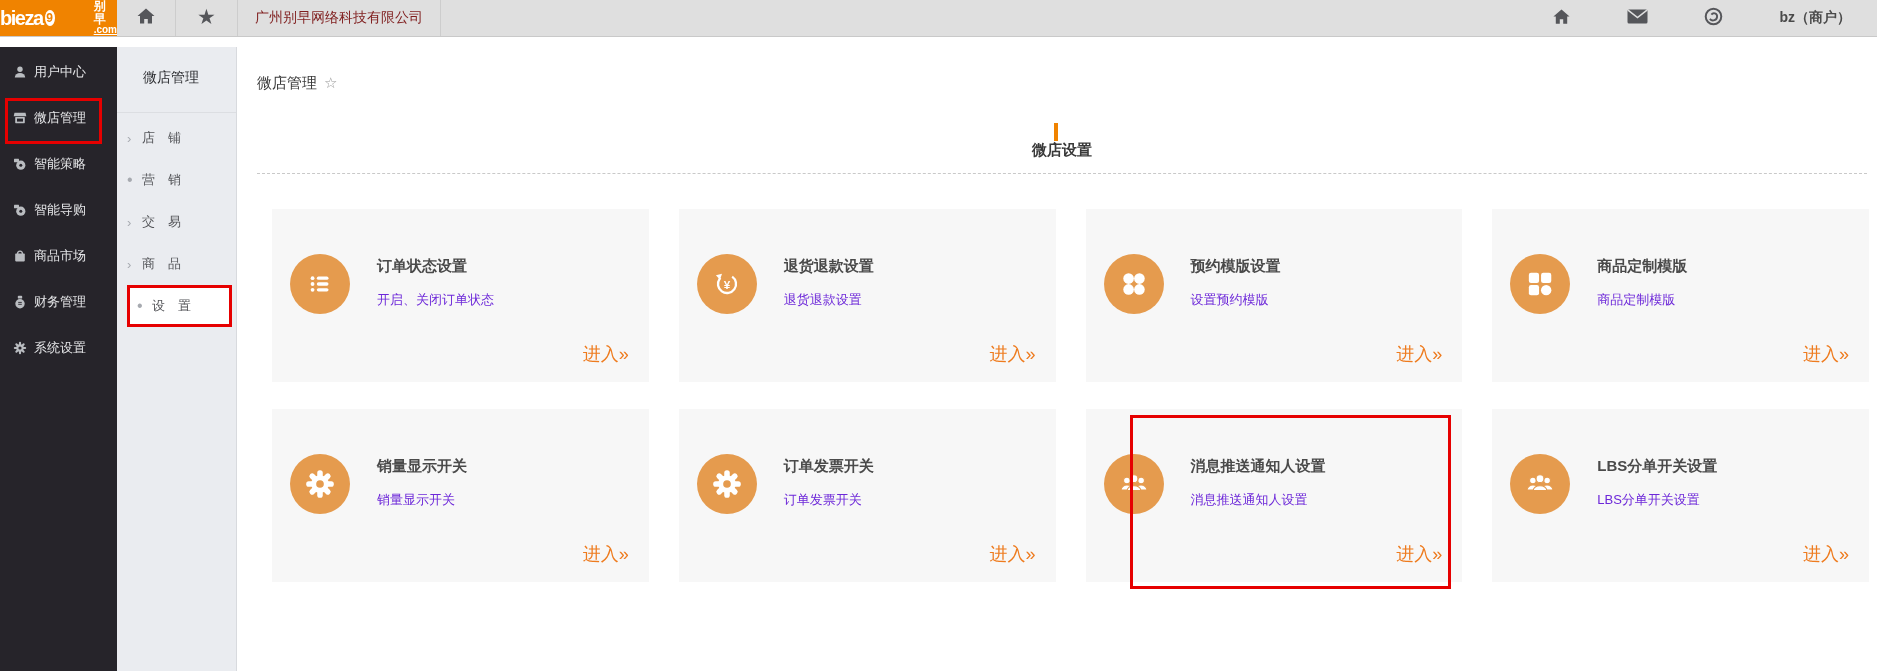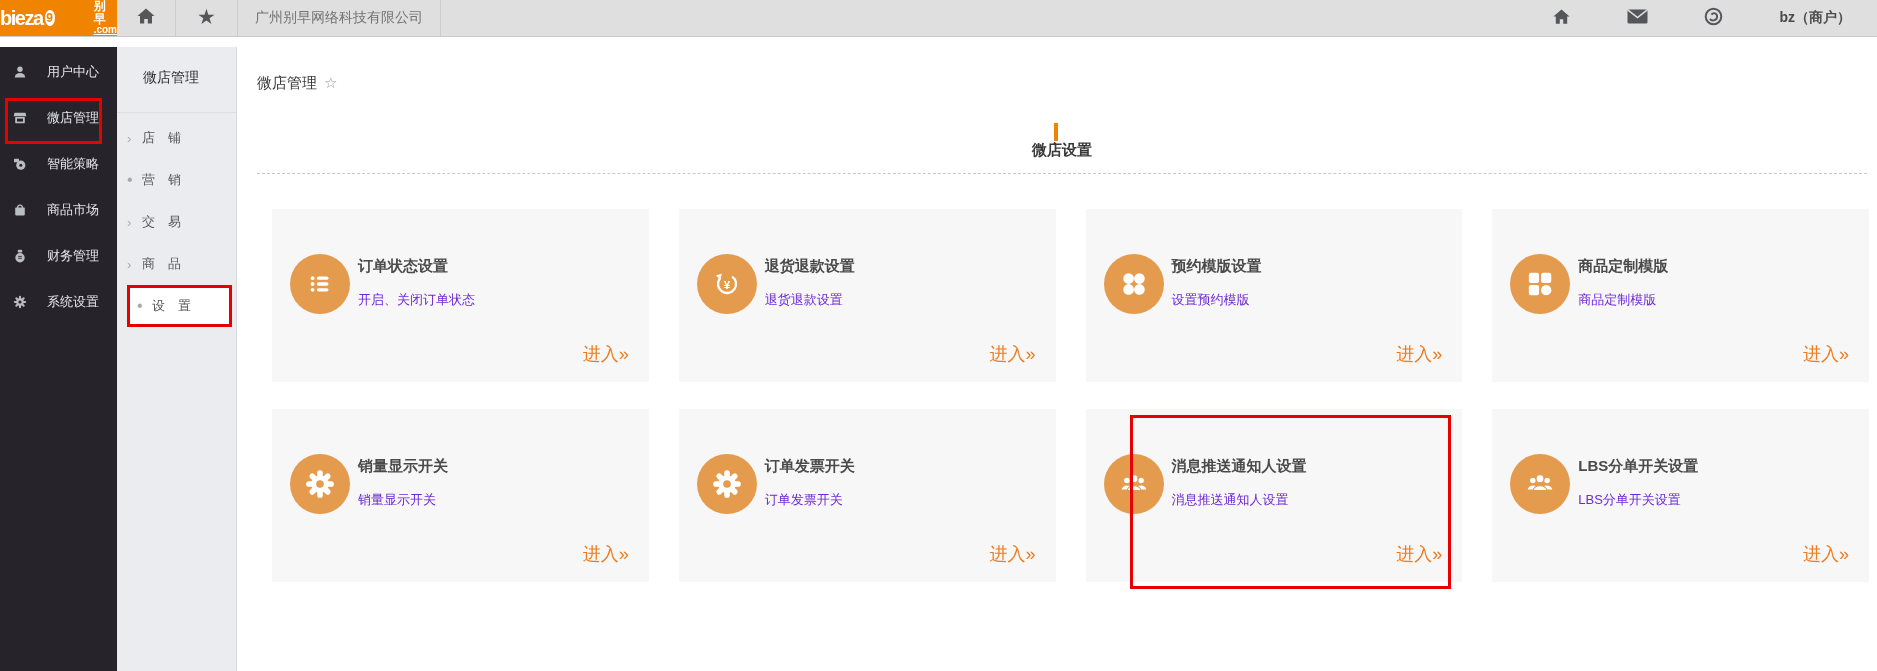--- a/index.html
+++ b/index.html
@@ -30,34 +30,34 @@
   .logo-zh { font-size:12px; }
   .logo-com { font-size:10px;text-decoration:underline; }
   .tb-btn {
     display:flex; align-items:center; justify-content:center;
     border-right:1px solid #cdcdcd; cursor:pointer;
   }
   .tb-home { width:59px; }
   .tb-star { width:62px; font-size:21px; color:#55565a; padding-bottom:3px; }
   .tb-company {
     width:203px; display:flex; align-items:center; padding-left:17px;
-    font-size:14px; color:#737373; border-right:1px solid #cdcdcd;
+    font-size:14px; color:#7f1d1d; border-right:1px solid #cdcdcd;
   }
   .tb-right { margin-left:auto; display:flex; align-items:center; gap:56px; padding-right:26px; }
   .tb-icon { cursor:pointer; display:flex; align-items:center; }
   .tb-user { font-size:14px; font-weight:bold; color:#4a4a4a; cursor:pointer; }
 
   
   .primary {
     position:absolute; top:47px; left:0; bottom:0; width:117px;
     background:#26242a; padding-top:2px;
   }
   .p-item {
     position:relative; height:46px; display:flex; align-items:center;
-    padding-left:13px; gap:20px; font-size:13px; color:#e4e5e7; cursor:pointer;
+    padding-left:13px; gap:7px; font-size:13px; color:#e4e5e7; cursor:pointer;
   }
   .p-item .ico { width:14px; height:14px; flex:none; display:flex; }
   .red-frame {
     position:absolute; border:3px solid #e60000; pointer-events:none; z-index:5;
   }
   .p-frame { left:5px; right:15px; top:3px; bottom:-3px; }
 
   
   .secondary {
     position:absolute; top:47px; left:117px; bottom:0; width:120px;
@@ -96,21 +96,21 @@
     display:grid; grid-template-columns:repeat(4,1fr);
     column-gap:30px; row-gap:27px;
   }
   .card { position:relative; height:173px; background:#f7f7f7; cursor:pointer; }
   .card-inner { display:flex; padding:45px 14px 0 18px; }
   .circle {
     width:60px; height:60px; border-radius:50%; background:#e59b4e; flex:none;
     display:flex; align-items:center; justify-content:center;
   }
   .circle svg { width:34px; height:34px; }
-  .card-text { margin-left:8px; padding-top:3px; }
+  .card-text { margin-left:27px; padding-top:3px; }
   .card-title { font-size:15px; font-weight:bold; color:#4a4a4a; }
   .card-sub { font-size:13px; color:#6d28d9; margin-top:15px; }
   .enter {
     position:absolute; right:20px; bottom:16px;
     font-size:18px; color:#ee7b1e;
   }
   .c-frame { left:44px; top:6px; width:321px; height:174px; }
 </style>
 </head>
 <body>
@@ -186,20 +186,30 @@
     </div>
     <div class="p-item">
       <span class="ico">
         <svg viewBox="0 0 14 14" fill="#b9bcc0">
           <rect x="1" y="1.8" width="5" height="3.4" rx="0.5"></rect>
           <circle cx="7.8" cy="8.2" r="4.6"></circle>
           <circle cx="7.8" cy="8.2" r="1.5" fill="#26242a"></circle>
         </svg>
       </span>
       <span>智能策略</span>
+    </div>
+    <div class="p-item">
+      <span class="ico">
+        <svg viewBox="0 0 14 14" fill="#b9bcc0">
+          <rect x="1" y="1.8" width="5" height="3.4" rx="0.5"></rect>
+          <circle cx="7.8" cy="8.2" r="4.6"></circle>
+          <circle cx="7.8" cy="8.2" r="1.5" fill="#26242a"></circle>
+        </svg>
+      </span>
+      <span>智能导购</span>
     </div>
     <div class="p-item">
       <span class="ico">
         <svg viewBox="0 0 14 14">
           <path d="M4.5 5.2a2.5 3 0 0 1 5 0" fill="none" stroke="#b9bcc0" stroke-width="1.3"></path>
           <rect x="2.2" y="4.6" width="9.6" height="7.8" rx="0.8" fill="#b9bcc0"></rect>
         </svg>
       </span>
       <span>商品市场</span>
     </div>

